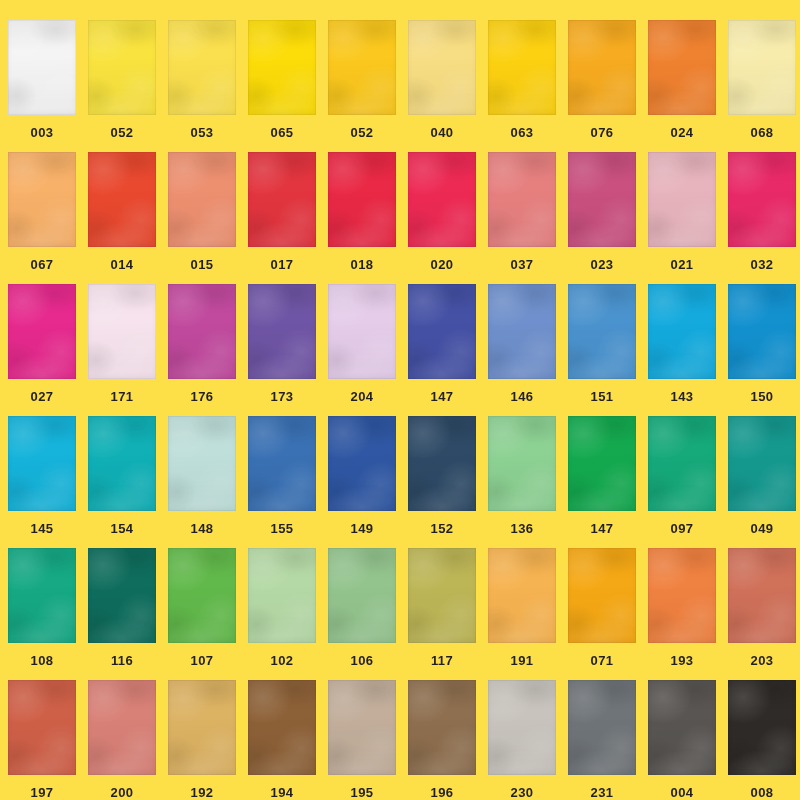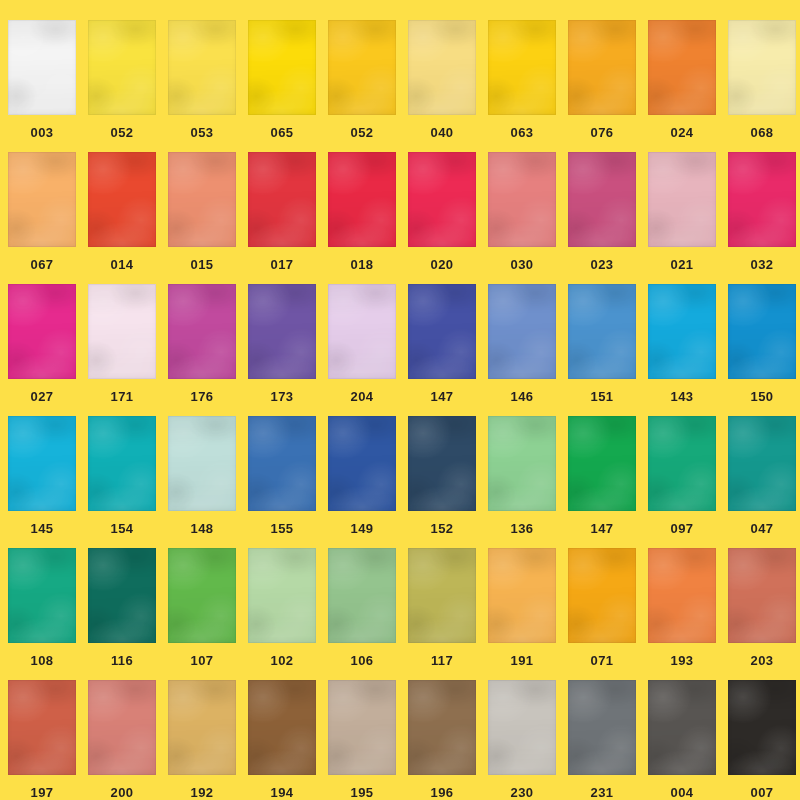--- a/index.html
+++ b/index.html
@@ -235,21 +235,21 @@
         </div>
         <div class="label">020</div>
       </div>
       <div class="cell">
         <div class="swatch">
           <div class="wash" style="background-color: rgb(230, 128, 127);"></div>
           <div class="tex1"></div>
           <div class="tex2"></div>
           <div class="edge"></div>
         </div>
-        <div class="label">030</div>
+        <div class="label">037</div>
       </div>
       <div class="cell">
         <div class="swatch">
           <div class="wash" style="background-color: rgb(201, 80, 127);"></div>
           <div class="tex1"></div>
           <div class="tex2"></div>
           <div class="edge"></div>
         </div>
         <div class="label">023</div>
       </div>
@@ -442,21 +442,21 @@
         </div>
         <div class="label">097</div>
       </div>
       <div class="cell">
         <div class="swatch">
           <div class="wash" style="background-color: rgb(21, 153, 143);"></div>
           <div class="tex1"></div>
           <div class="tex2"></div>
           <div class="edge"></div>
         </div>
-        <div class="label">047</div>
+        <div class="label">049</div>
       </div>
       <div class="cell">
         <div class="swatch">
           <div class="wash" style="background-color: rgb(22, 169, 132);"></div>
           <div class="tex1"></div>
           <div class="tex2"></div>
           <div class="edge"></div>
         </div>
         <div class="label">108</div>
       </div>
@@ -622,16 +622,16 @@
         </div>
         <div class="label">004</div>
       </div>
       <div class="cell">
         <div class="swatch">
           <div class="wash" style="background-color: rgb(46, 43, 40);"></div>
           <div class="tex1"></div>
           <div class="tex2"></div>
           <div class="edge"></div>
         </div>
-        <div class="label">007</div>
+        <div class="label">008</div>
       </div>
     </div>
 </div>
 
 </body></html>

